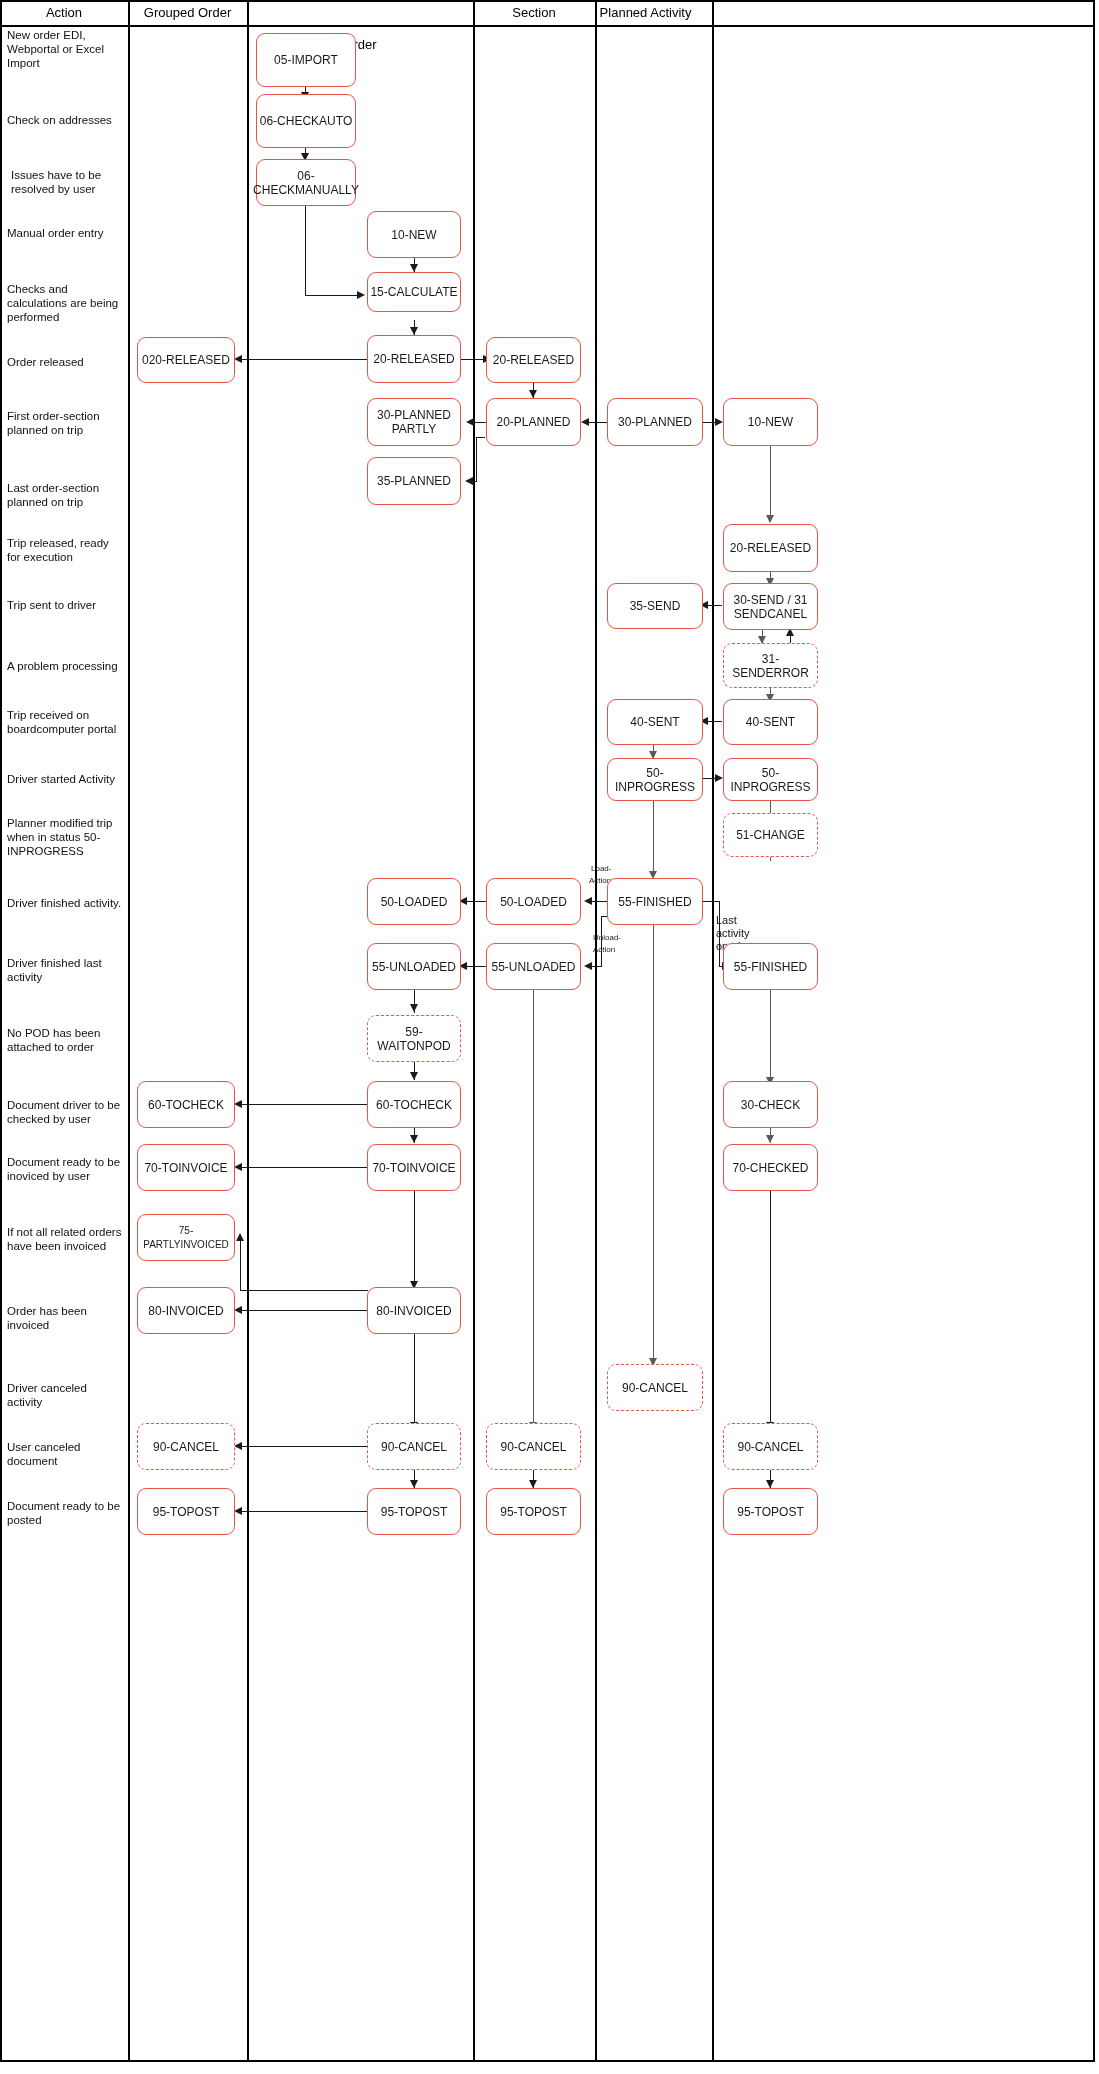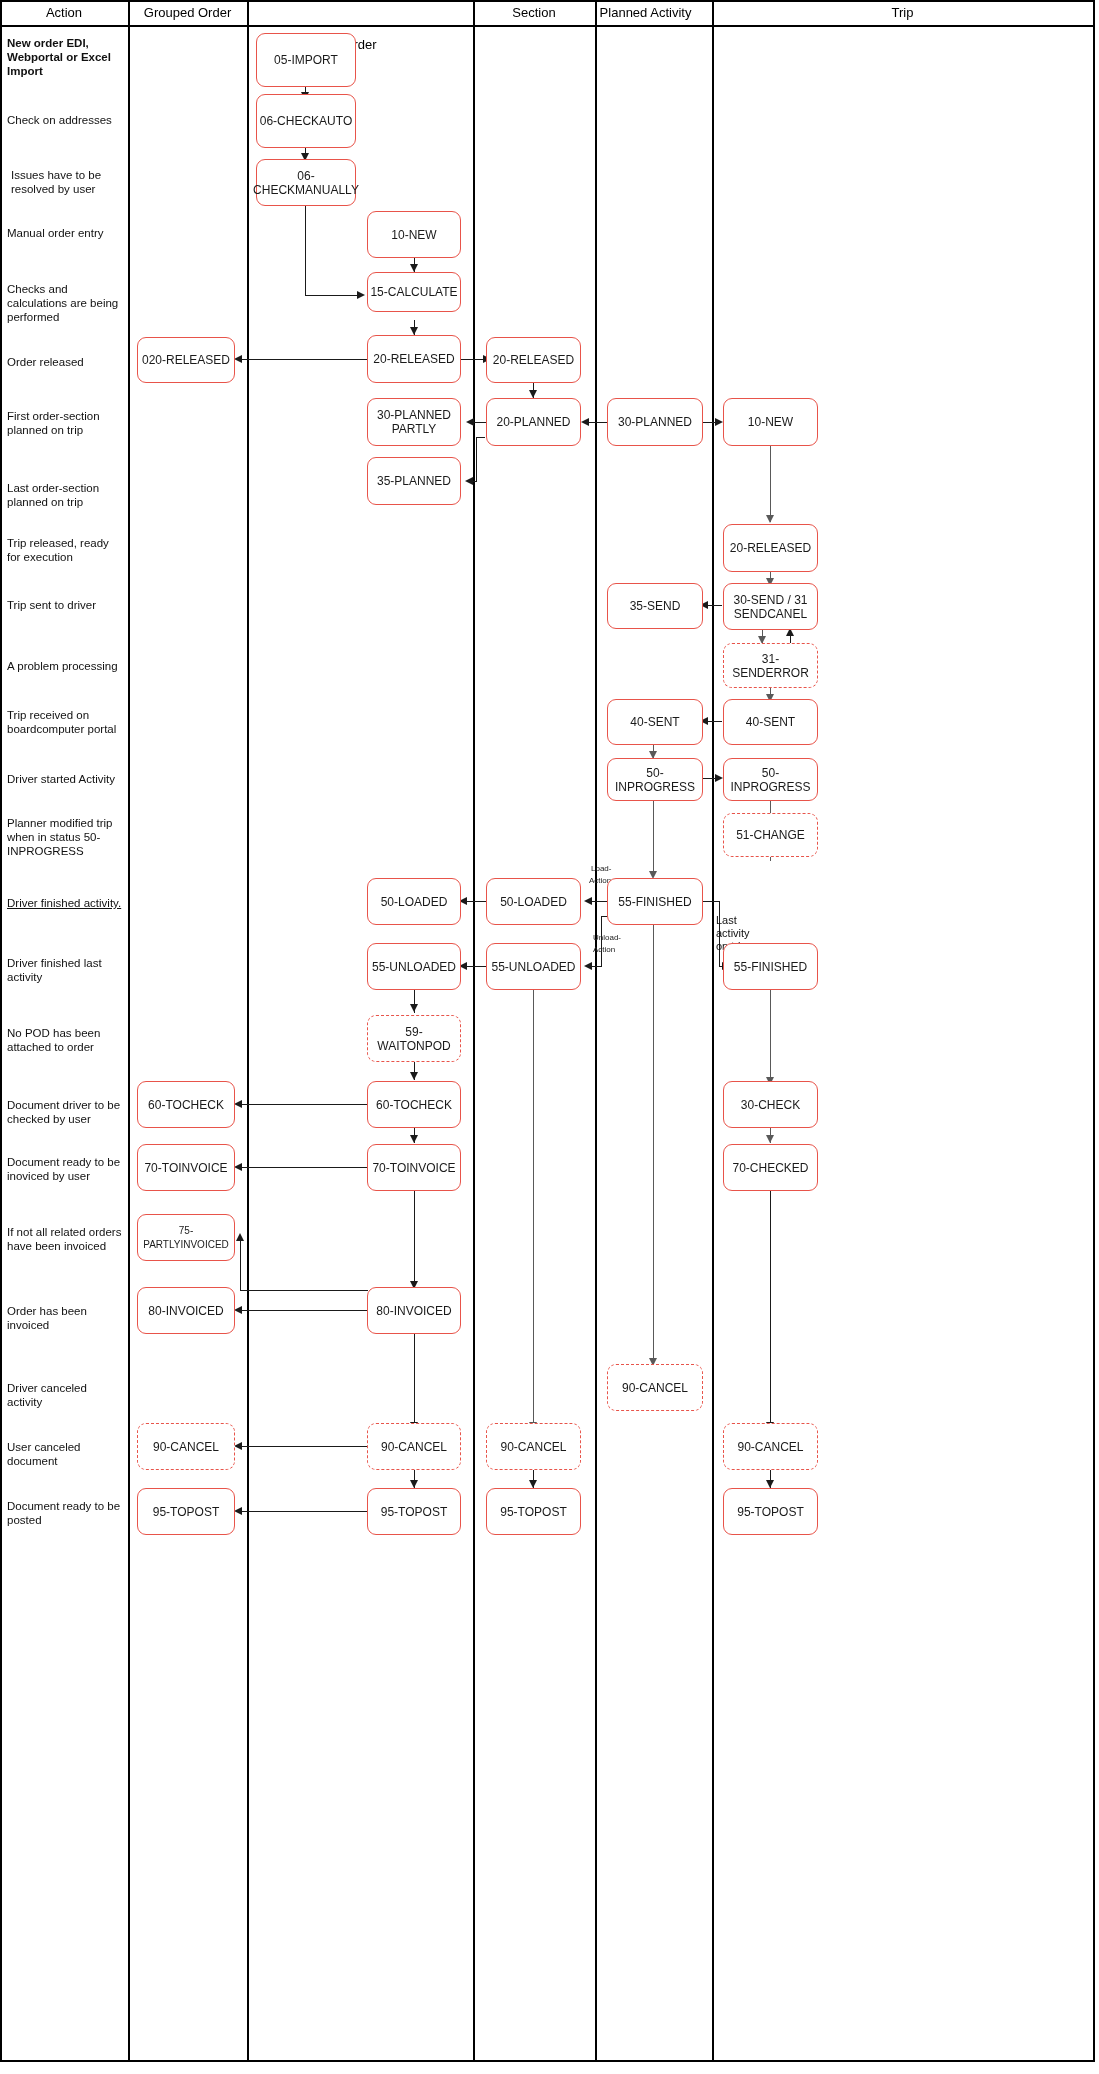--- a/index.html
+++ b/index.html
@@ -53,37 +53,36 @@
   <div class="tline vline" style="left:473px;top:0;height:2062px;"></div>
   <div class="tline vline" style="left:595px;top:0;height:2062px;"></div>
   <div class="tline vline" style="left:712px;top:0;height:2062px;"></div>
   <div class="tline vline" style="left:1093px;top:0;height:2062px;"></div>
 
   <div class="colhead" style="left:0;width:128px;">Action</div>
   <div class="colhead" style="left:128px;width:119px;">Grouped Order</div>
   <div class="colhead" style="left:247px;width:226px;margin-top:32px;">Order</div>
   <div class="colhead" style="left:473px;width:122px;">Section</div>
   <div class="colhead" style="left:595px;width:101px;">Planned Activity</div>
-  <div class="colhead" style="left:712px;width:381px;">Trip</div>
-
-  <div class="action" style="left:7px;top:36px;font-weight:bold;">New order EDI, Webportal or Excel Import</div>
+
+  <div class="action" style="left:7px;top:28px;">New order EDI, Webportal or Excel Import</div>
   <div class="action" style="left:7px;top:113px;">Check on addresses</div>
   <div class="action" style="left:11px;top:168px;">Issues have to be resolved by user</div>
   <div class="action" style="left:7px;top:226px;">Manual order entry</div>
   <div class="action" style="left:7px;top:282px;">Checks and calculations are being performed</div>
   <div class="action" style="left:7px;top:355px;">Order released</div>
   <div class="action" style="left:7px;top:409px;">First order-section planned on trip</div>
   <div class="action" style="left:7px;top:481px;">Last order-section planned on trip</div>
   <div class="action" style="left:7px;top:536px;">Trip released, ready for execution</div>
   <div class="action" style="left:7px;top:598px;">Trip sent to driver</div>
   <div class="action" style="left:7px;top:659px;">A problem processing</div>
   <div class="action" style="left:7px;top:708px;">Trip received on boardcomputer portal</div>
   <div class="action" style="left:7px;top:772px;">Driver started Activity</div>
   <div class="action" style="left:7px;top:816px;">Planner modified trip when in status 50-INPROGRESS</div>
-  <div class="action" style="left:7px;top:896px;text-decoration:underline;">Driver finished activity.</div>
+  <div class="action" style="left:7px;top:896px;">Driver finished activity.</div>
   <div class="action" style="left:7px;top:956px;">Driver finished last activity</div>
   <div class="action" style="left:7px;top:1026px;">No POD has been attached to order</div>
   <div class="action" style="left:7px;top:1098px;">Document driver to be checked by user</div>
   <div class="action" style="left:7px;top:1155px;">Document ready to be inoviced by user</div>
   <div class="action" style="left:7px;top:1225px;">If not all related orders have been invoiced</div>
   <div class="action" style="left:7px;top:1304px;">Order has been invoiced</div>
   <div class="action" style="left:7px;top:1381px;">Driver canceled activity</div>
   <div class="action" style="left:7px;top:1440px;">User canceled document</div>
   <div class="action" style="left:7px;top:1499px;">Document ready to be posted</div>
 

